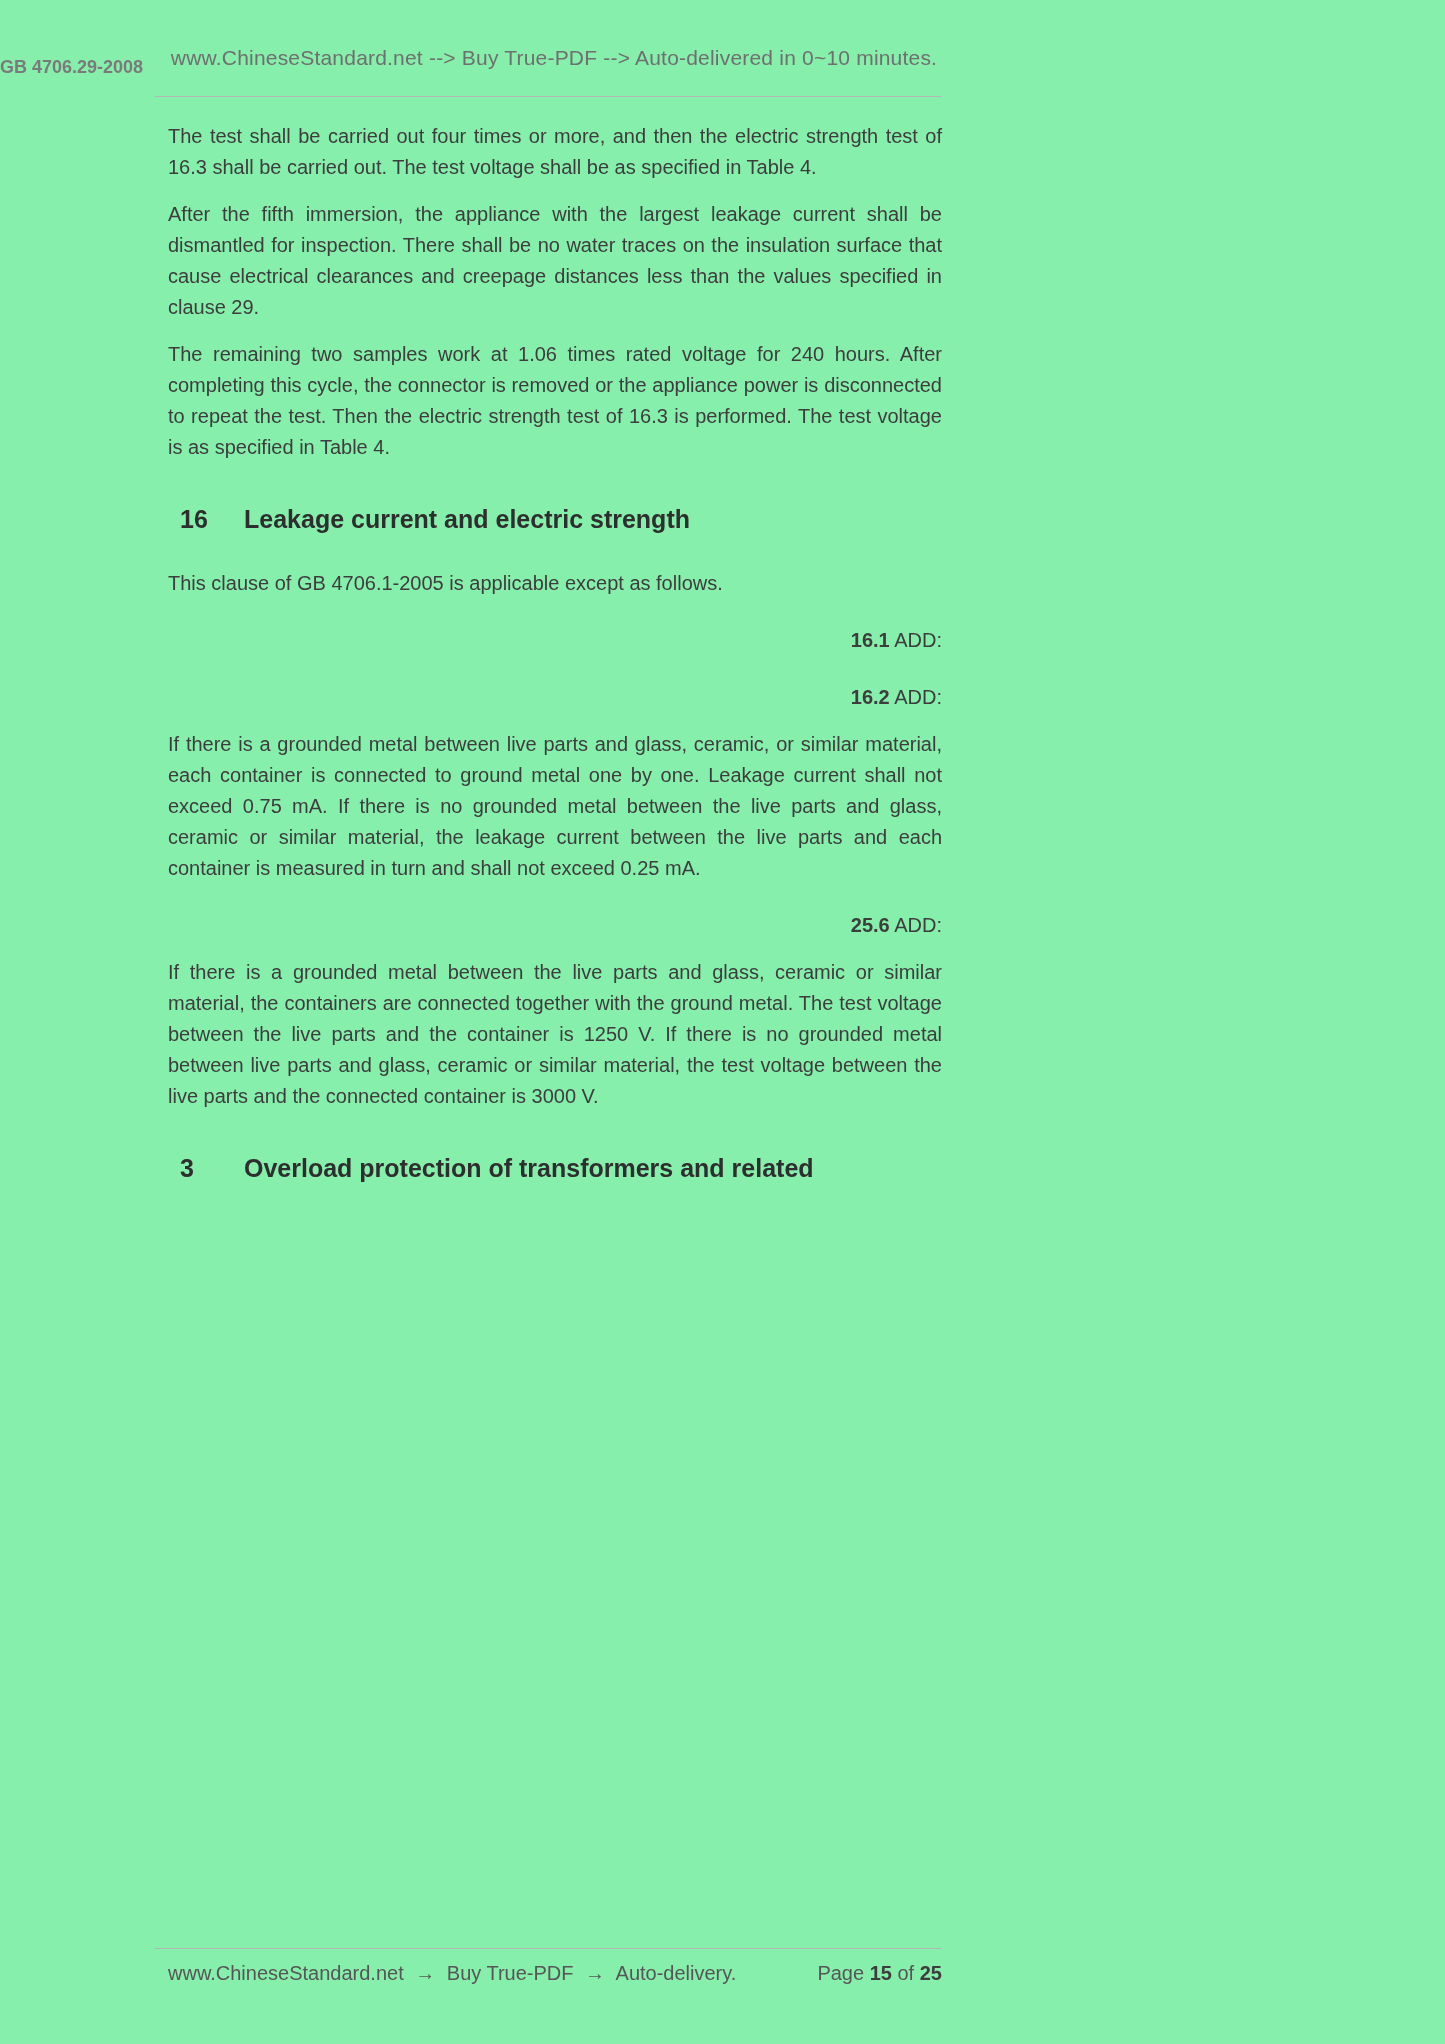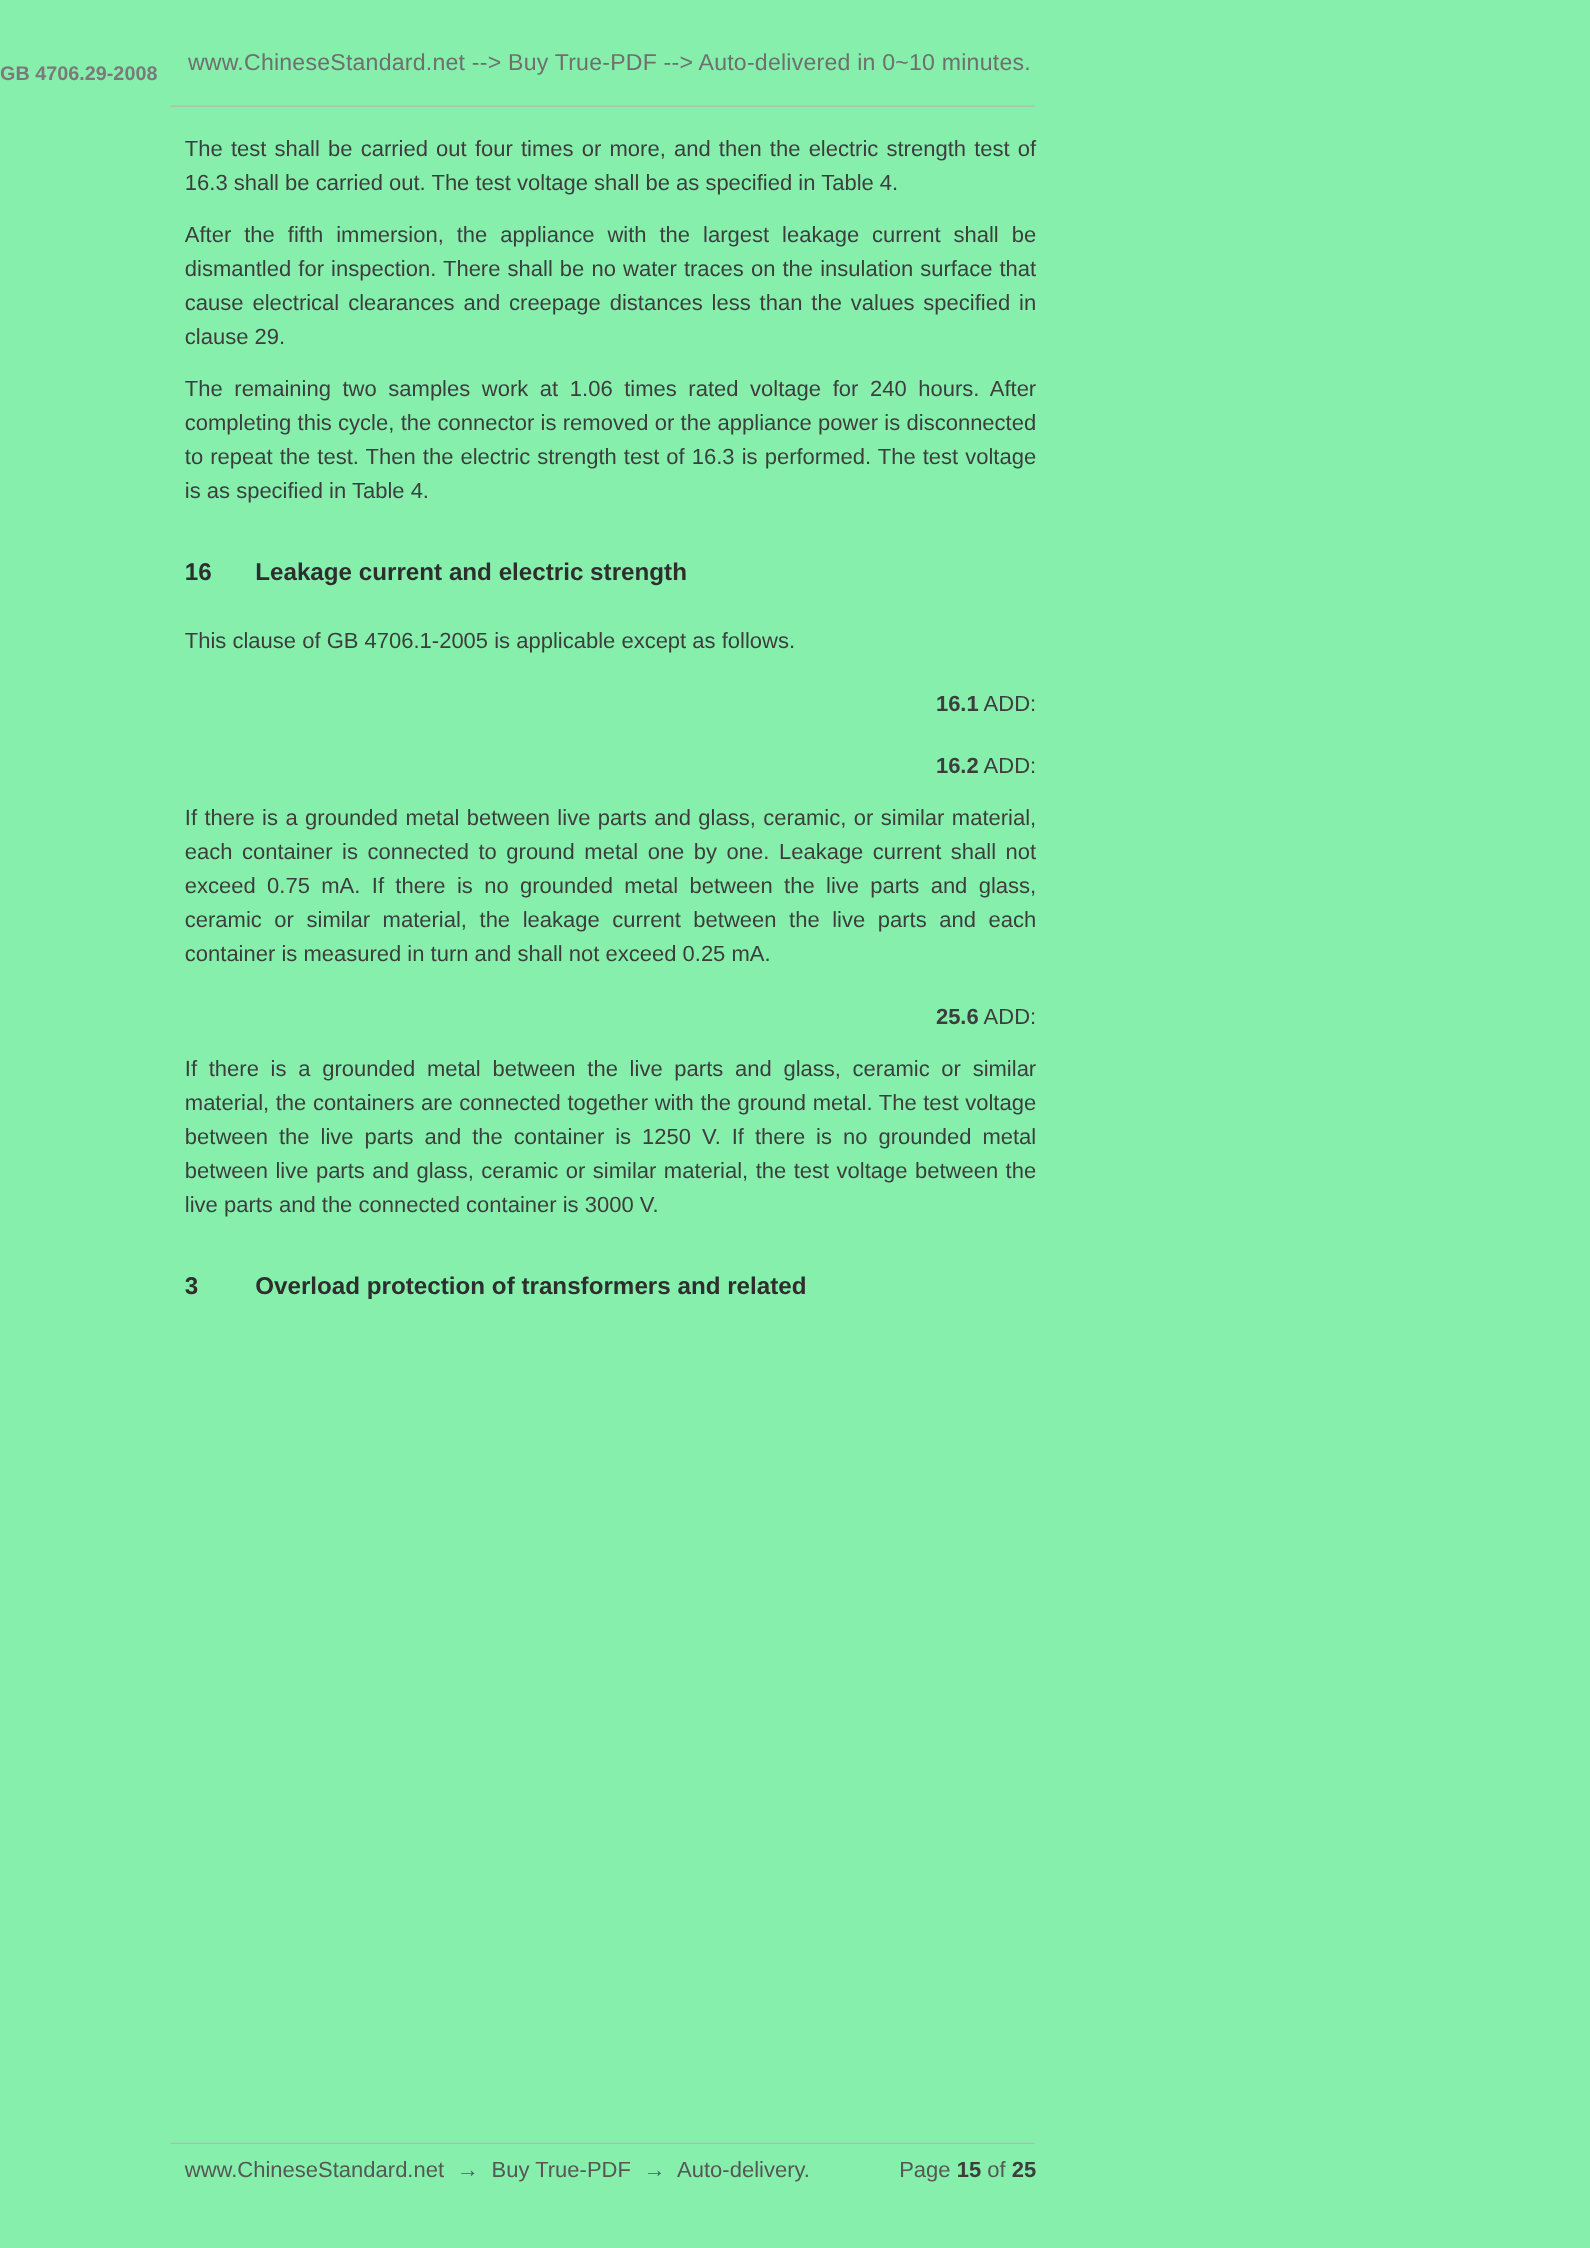--- a/index.html
+++ b/index.html
@@ -29,22 +29,22 @@
   .rule-top { top: 96px; }
   .rule-bottom { top: 1948px; }
   main {
     position: absolute; top: 121px; left: 168px; width: 774px;
     color: #3d3d3d; font-size: 20px; line-height: 31px;
   }
   main p { text-align: justify; margin: 0 0 16px; }
   main p.sub { text-align: right; margin: 26px 0 16px; }
   main p.sub b { font-weight: bold; }
   main h2 {
-    font-size: 22px; line-height: 33px; color: #2e2e2e;
-    margin: 40px 0 32px; font-weight: bold;
+    font-size: 25px; line-height: 33px; color: #2e2e2e;
+    margin: 40px 12px 32px; font-weight: bold;
   }
   .h-num { display: inline-block; min-width: 64px; }
   footer {
     position: absolute; top: 1962px; left: 168px; width: 774px;
     display: flex; justify-content: space-between; align-items: baseline;
     font-size: 20px; color: #565656; gap: 44px;
   }
   .f-left { white-space: nowrap; }
   .f-left .f-arrow { margin: 0 6px; }
   .f-link { color: #565656; cursor: pointer; }

